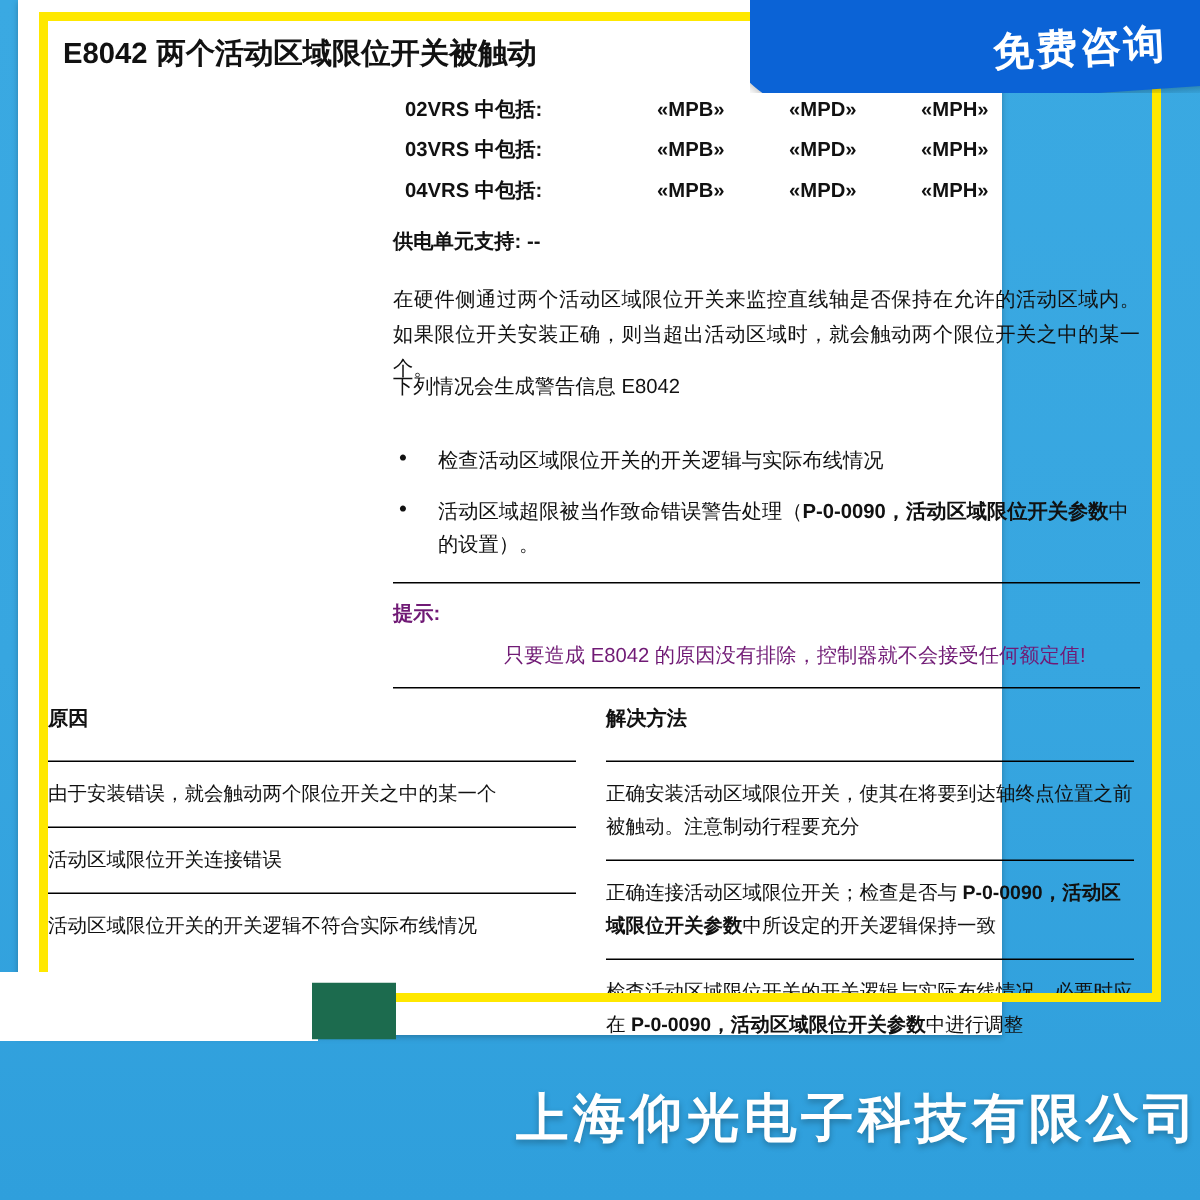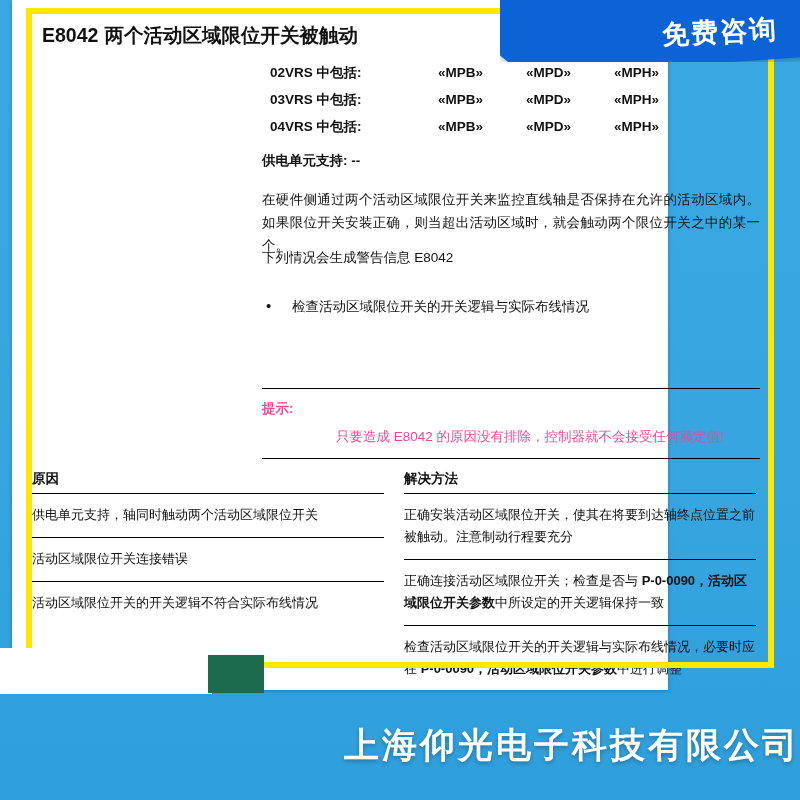--- a/index.html
+++ b/index.html
@@ -152,21 +152,21 @@
     position: absolute;
     left: 250px;
     top: 388px;
     width: 498px;
     border-top: 1px solid #000;
     border-bottom: 1px solid #000;
     padding: 9px 0 10px 0;
     display: flex;
     font-size: 13.5px;
     line-height: 22px;
-    color: #ec4899;
+    color: #701a75;
   }
   .note-label {
     font-weight: bold;
     width: 74px;
     flex: none;
   }
   .note-text { flex: 1; margin-top: 28px; }
 
   
   .col {
@@ -176,21 +176,21 @@
     font-size: 13px;
     color: #111;
   }
   #col-left  { left: 20px; }
   #col-right { left: 392px; }
 
   .col-head {
     font-weight: bold;
     font-size: 13.5px;
     border-bottom: 1px solid #000;
-    padding-bottom: 5px;
+    padding-bottom: 19px;
     margin-bottom: 0;
   }
   .col-cell {
     border-bottom: 1px solid #000;
     padding: 10px 0 11px 0;
     line-height: 22px;
     min-height: 44px;
     box-sizing: border-box;
   }
   .col-cell b { font-weight: bold; }
@@ -289,30 +289,33 @@
       <span>--</span>
     </div>
 
     <div class="para" id="para1">在硬件侧通过两个活动区域限位开关来监控直线轴是否保持在允许的活动区域内。如果限位开关安装正确，则当超出活动区域时，就会触动两个限位开关之中的某一个。</div>
     <div class="para" id="para2">下列情况会生成警告信息 E8042</div>
 
     <div class="bullets">
       <div class="bullet">
         <span>检查活动区域限位开关的开关逻辑与实际布线情况</span>
       </div>
+      <div class="bullet">
+        <span>活动区域超限被当作致命错误警告处理（</span><b>P-0-0090，活动区域限位开关参数</b><span>中的设置）。</span>
+      </div>
     </div>
 
     <div class="note">
       <div class="note-label">提示:</div>
       <div class="note-text">只要造成 E8042 的原因没有排除，控制器就不会接受任何额定值!</div>
     </div>
 
     <div class="col" id="col-left">
       <div class="col-head">原因</div>
-      <div class="col-cell">供电单元支持，轴同时触动两个活动区域限位开关</div>
+      <div class="col-cell">由于安装错误，就会触动两个限位开关之中的某一个</div>
       <div class="col-cell">活动区域限位开关连接错误</div>
       <div class="col-cell last">活动区域限位开关的开关逻辑不符合实际布线情况</div>
     </div>
 
     <div class="col" id="col-right">
       <div class="col-head">解决方法</div>
       <div class="col-cell">
         <span>正确安装活动区域限位开关，使其在将要到达轴终点位置之前被触动。注意制动行程要充分</span>
       </div>
       <div class="col-cell">

